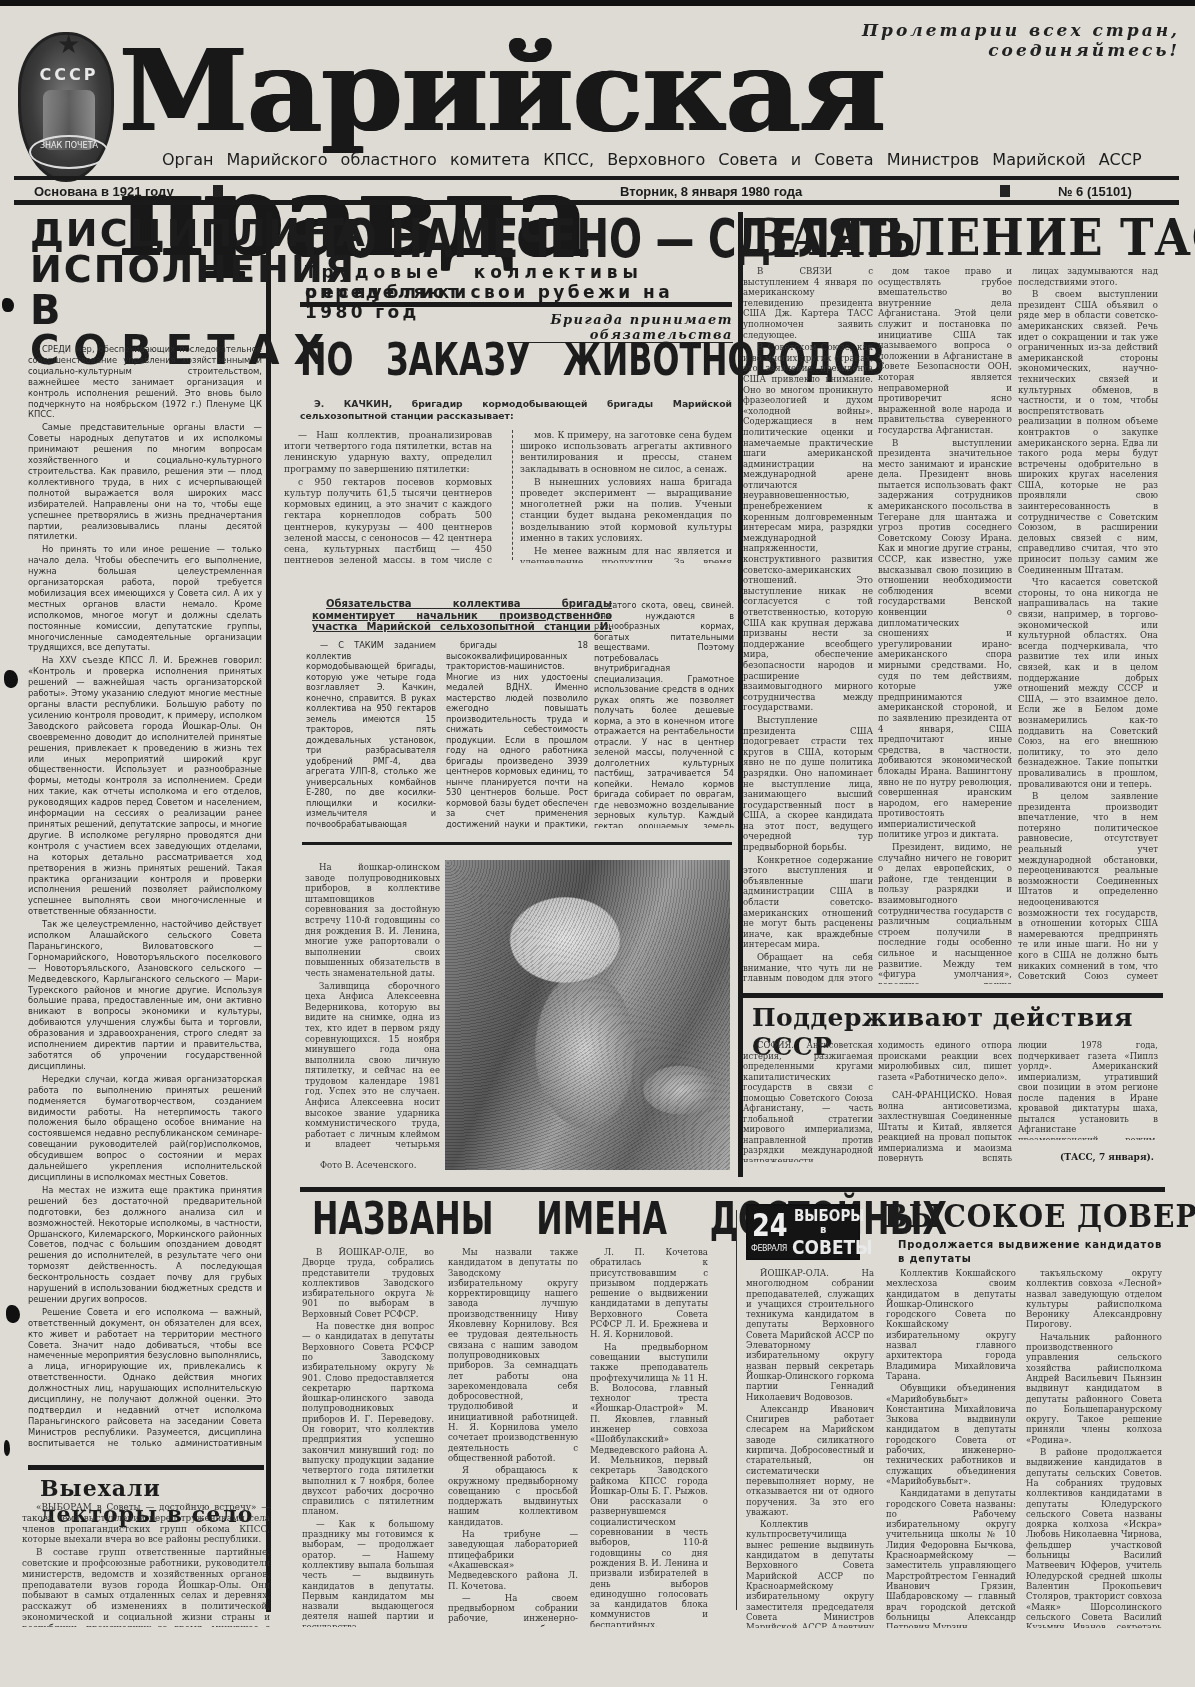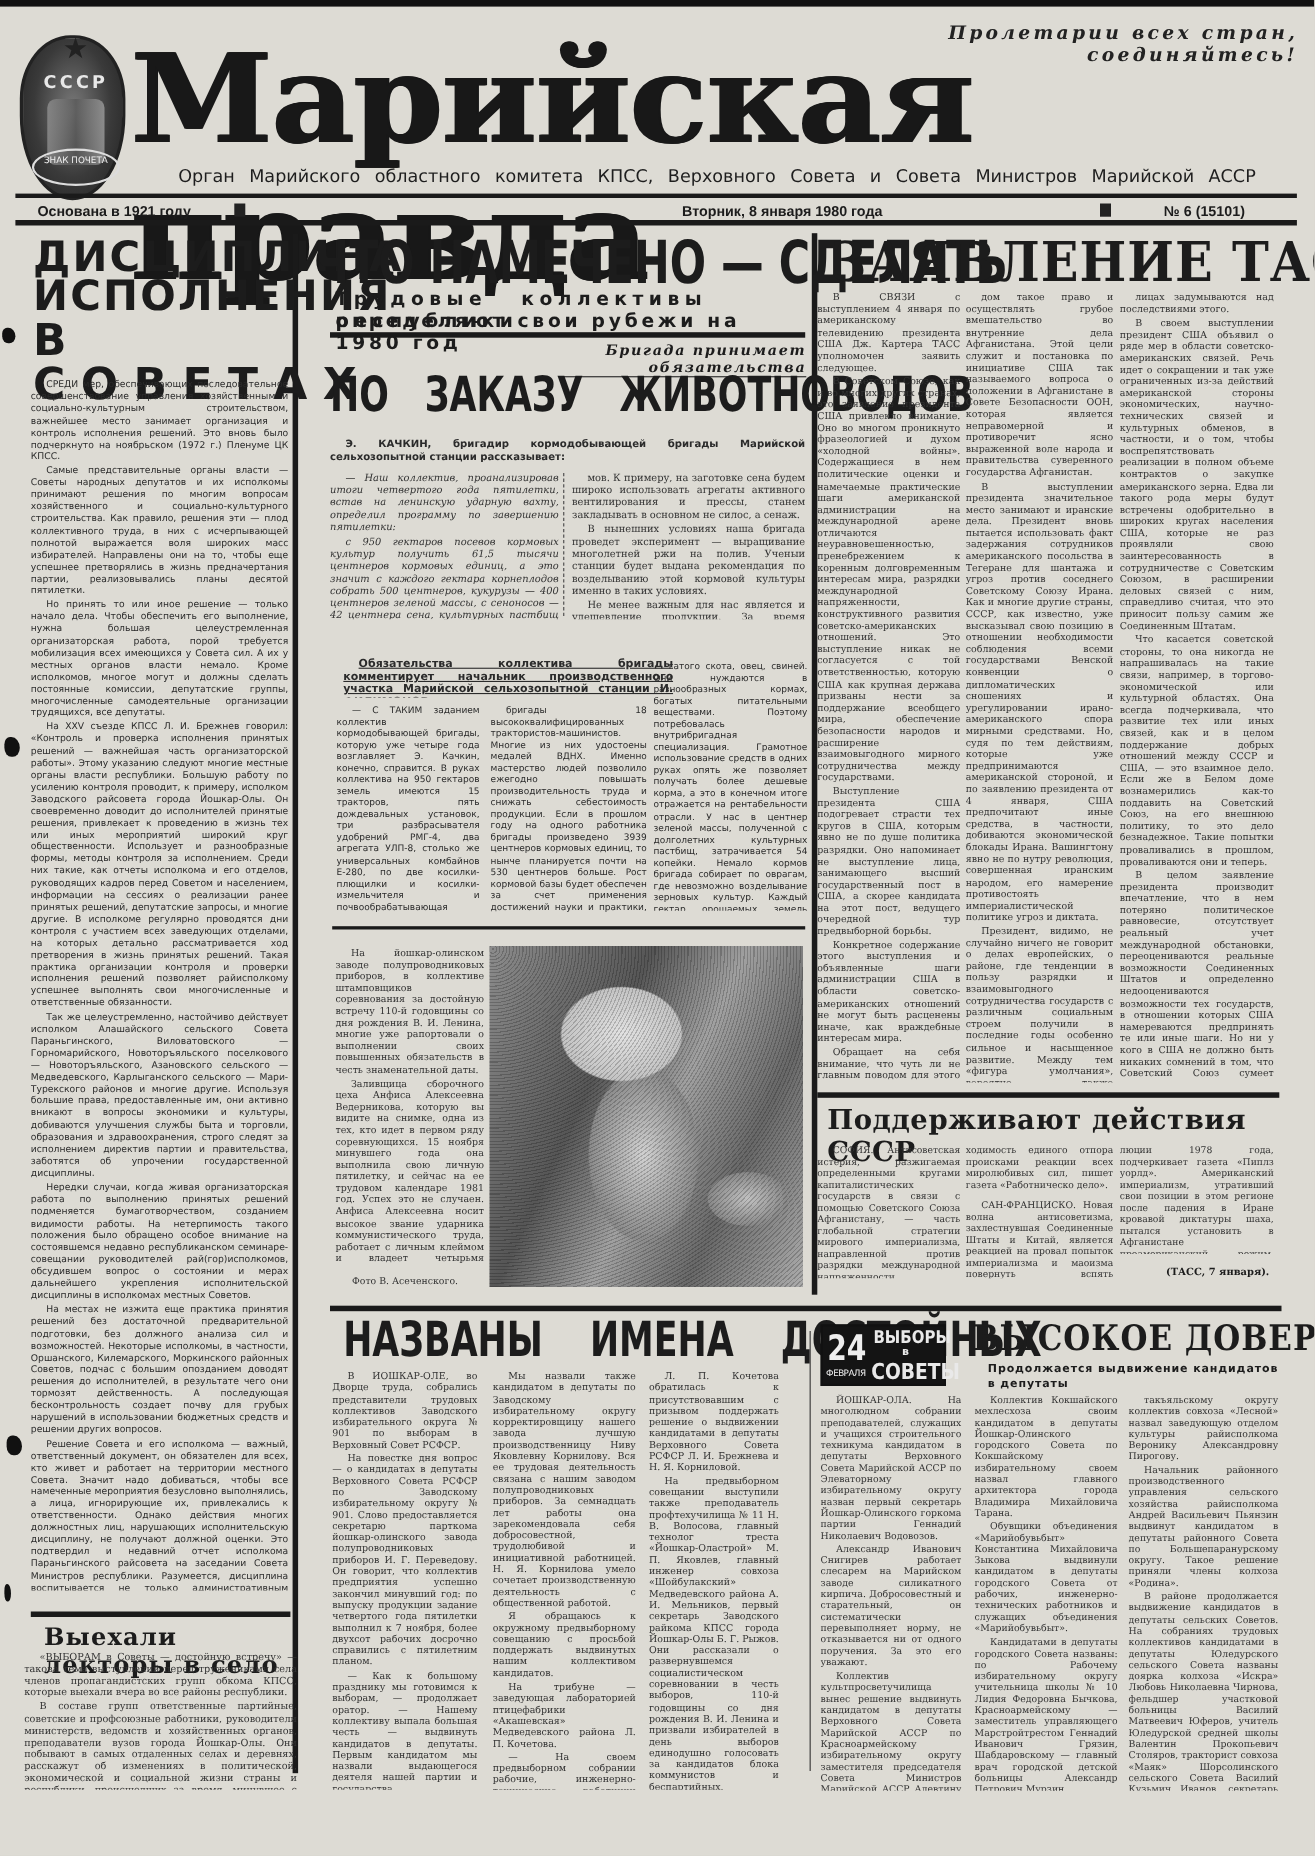--- a/index.html
+++ b/index.html
@@ -138,21 +138,21 @@
   <section>
     <div class="head-cond" style="position:absolute;left:286px;top:212px;font-size:54px;line-height:54px;">ЧТО НАМЕЧЕНО — СДЕЛАТЬ</div>
     <div class="head-sans" style="position:absolute;left:305px;top:262px;width:430px;font-size:17px;letter-spacing:5px;word-spacing:20px;">Трудовые коллективы республики</div>
     <div class="head-sans" style="position:absolute;left:305px;top:282px;width:430px;font-size:17px;letter-spacing:3.4px;">определяют свои рубежи на 1980 год</div>
     <div class="hline" style="left:300px;top:302px;width:432px;"></div>
     <div class="head-serif" style="position:absolute;left:508px;top:312px;width:225px;font-style:italic;font-size:13px;letter-spacing:1.5px;text-align:right;border-bottom:1.5px solid #222;">Бригада принимает обязательства</div>
     <div class="head-cond" style="position:absolute;left:300px;top:338px;font-size:44px;line-height:44px;word-spacing:30px;">ПО ЗАКАЗУ ЖИВОТНОВОДОВ</div>
     <div class="text" style="left:300px;top:398px;width:432px;height:26px;font-weight:bold;font-size:9.2px;line-height:11.5px;">
       <p>Э. КАЧКИН, бригадир кормодобывающей бригады Марийской сельхозопытной станции рассказывает:</p>
     </div>
-    <div class="text serif" style="left:300px;top:430px;width:208px;height:133px;font-style:italic;">
+    <div class="text serif" style="left:284px;top:430px;width:208px;height:133px;">
       <p>— Наш коллектив, проанализировав итоги четвертого года пятилетки, встав на ленинскую ударную вахту, определил программу по завершению пятилетки:</p>
       <p>с 950 гектаров посевов кормовых культур получить 61,5 тысячи центнеров кормовых единиц, а это значит с каждого гектара корнеплодов собрать 500 центнеров, кукурузы — 400 центнеров зеленой массы, с сеноносов — 42 центнера сена, культурных пастбищ — 450 центнеров зеленой массы, в том числе с орошаемых земель — 500 центнеров. Цех по производству кормовых смесей выпустит не менее 1000 тонн витаминно-травяной муки.</p>
 
     </div>
     <div style="position:absolute;left:512px;top:430px;width:1px;height:130px;border-left:1px dashed #444;"></div>
     <div class="text serif" style="left:520px;top:430px;width:212px;height:133px;">
       <p>мов. К примеру, на заготовке сена будем широко использовать агрегаты активного вентилирования и прессы, станем закладывать в основном не силос, а сенаж.</p>
       <p>В нынешних условиях наша бригада проведет эксперимент — выращивание многолетней ржи на полив. Ученыи станции будет выдана рекомендация по возделыванию этой кормовой культуры именно в таких условиях.</p>
       <p>Не менее важным для нас является и удешевление продукции. За время выращивания и заготовки кормов сэкономим пять процентов горюче-смазочных материалов и средств на ремонт, а за счет сокращения ручного труда — три процента фонда заработной платы. Как и прежде, будем работать на сдельно-премиальной оплате. Все это и позволит нашему коллективу выполнить программу.</p>
     </div>
@@ -258,21 +258,21 @@
     <div class="head-sans" style="position:absolute;left:898px;top:1238px;width:270px;font-size:10px;line-height:14px;letter-spacing:.8px;">
       
       <span>Продолжается выдвижение кандидатов в депутаты</span>
     </div>
     <div class="text serif" style="left:746px;top:1268px;width:128px;height:360px;font-size:8.5px;line-height:10.3px;">
       <p>ЙОШКАР-ОЛА. На многолюдном собрании преподавателей, служащих и учащихся строительного техникума кандидатом в депутаты Верховного Совета Марийской АССР по Элеваторному избирательному округу назван первый секретарь Йошкар-Олинского горкома партии Геннадий Николаевич Водовозов.</p>
       <p>Александр Иванович Снигирев работает слесарем на Марийском заводе силикатного кирпича. Добросовестный и старательный, он систематически перевыполняет норму, не отказывается ни от одного поручения. За это его уважают.</p>
       <p>Коллектив культпросветучилища вынес решение выдвинуть кандидатом в депутаты Верховного Совета Марийской АССР по Красноармейскому избирательному округу заместителя председателя Совета Министров Марийской АССР Алевтину Ильиничну Щорникову.</p>
     </div>
     <div class="text serif" style="left:886px;top:1268px;width:130px;height:360px;font-size:8.5px;line-height:10.3px;">
-      <p>Коллектив Кокшайского мехлесхоза своим кандидатом в депутаты Йошкар-Олинского городского Совета по Кокшайскому избирательному своем назвал главного архитектора города Владимира Михайловича Тарана.</p>
+      <p>Коллектив Кокшайского мехлесхоза своим кандидатом в депутаты Йошкар-Олинского городского Совета по Кокшайскому избирательному округу назвал главного архитектора города Владимира Михайловича Тарана.</p>
       <p>Обувщики объединения «Марийобувьбыт» Константина Михайловича Зыкова выдвинули кандидатом в депутаты городского Совета от рабочих, инженерно-технических работников и служащих объединения «Марийобувьбыт».</p>
       <p>Кандидатами в депутаты городского Совета названы: по Рабочему избирательному округу учительница школы № 10 Лидия Федоровна Бычкова, Красноармейскому — заместитель управляющего Марстройтрестом Геннадий Иванович Грязин, Шабдаровскому — главный врач городской детской больницы Александр Петрович Мурзин.</p>
 
     </div>
     <div class="text serif" style="left:1026px;top:1268px;width:136px;height:360px;font-size:8.5px;line-height:10.3px;">
       <p>такъяльскому округу коллектив совхоза «Лесной» назвал заведующую отделом культуры райисполкома Веронику Александровну Пирогову.</p>
       <p>Начальник районного производственного управления сельского хозяйства райисполкома Андрей Васильевич Пьянзин выдвинут кандидатом в депутаты районного Совета по Большепаранурскому округу. Такое решение приняли члены колхоза «Родина».</p>
       <p>В районе продолжается выдвижение кандидатов в депутаты сельских Советов. На собраниях трудовых коллективов кандидатами в депутаты Юледурского сельского Совета названы доярка колхоза «Искра» Любовь Николаевна Чирнова, фельдшер участковой больницы Василий Матвеевич Юферов, учитель Юледурской средней школы Валентин Прокопьевич Столяров, тракторист совхоза «Маяк» Шорсолинского сельского Совета Василий Кузьмич Иванов, секретарь этого же хозяйства Фаина Ивановна Бадина.</p>
     </div>
   </section>

